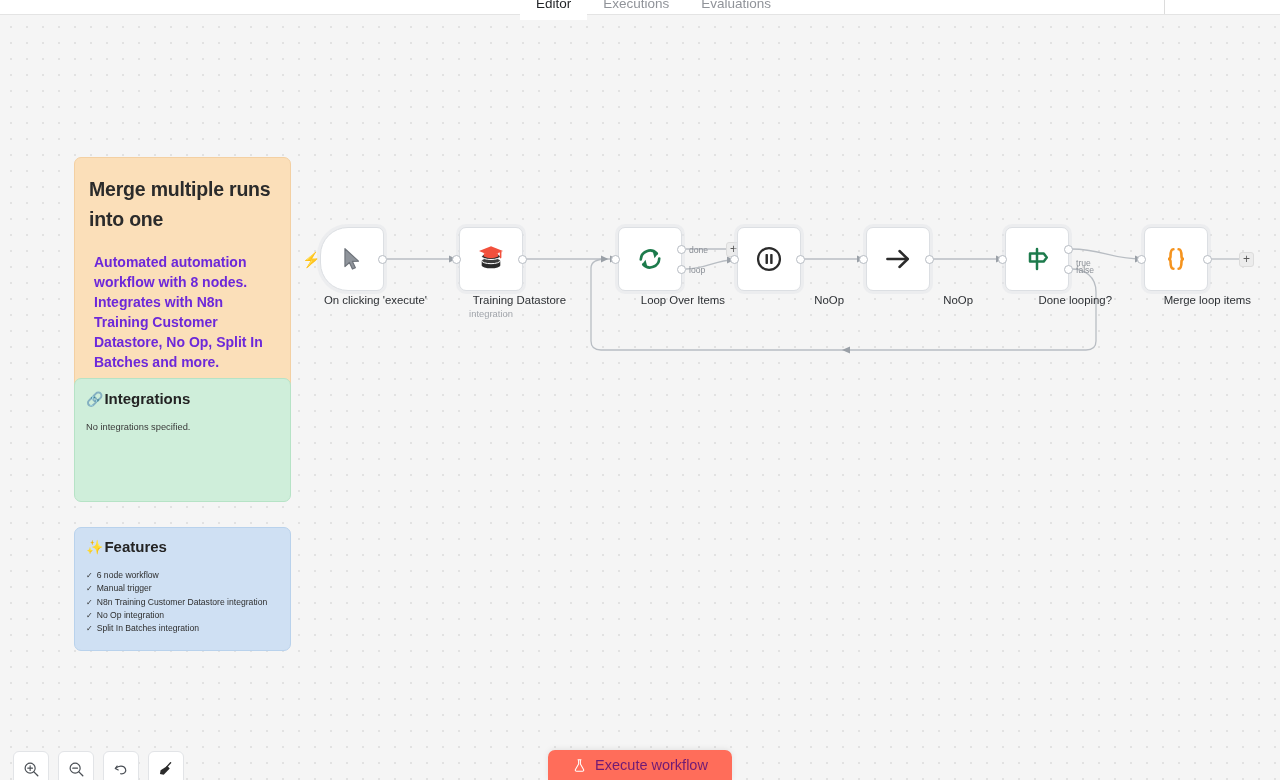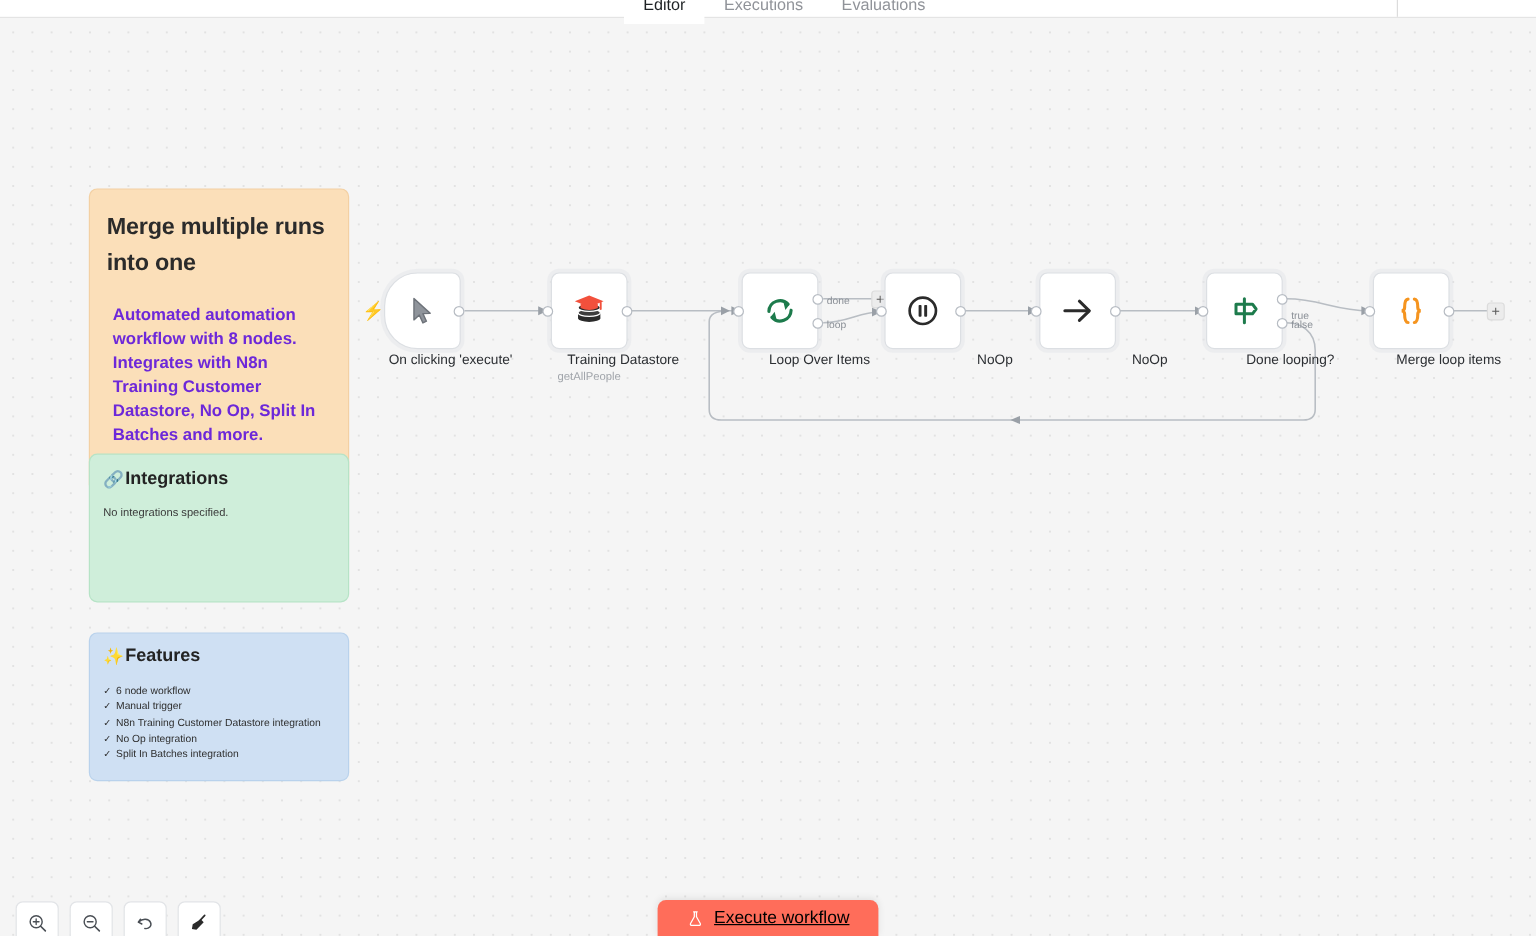--- a/index.html
+++ b/index.html
@@ -119,23 +119,22 @@
   #zoomtools{position:absolute;left:13px;top:751px;display:flex;gap:9px;z-index:30;}
   .zbtn{
     width:36px;height:36px;background:#ffffff;border:1px solid #e2e4e7;
     border-radius:6px;display:flex;align-items:center;justify-content:center;
     cursor:pointer;box-sizing:border-box;
   }
   #execbar{
     position:absolute;left:548px;top:750px;width:184px;height:30px;
     background:#ff6d5a;border-radius:7px 7px 0 0;
     display:flex;align-items:center;justify-content:center;gap:8px;
-    color:#000000;font-size:14.5px;cursor:pointer;z-index:30;
+    color:#701a75;font-size:14.5px;cursor:pointer;z-index:30;
     box-shadow:0 -1px 6px rgba(0,0,0,.08);
-    text-decoration:underline;
   }
 </style>
 </head>
 <body>
 
 <div id="app">
 
   <div id="canvas"></div>
 
   <svg id="wires">
@@ -189,21 +188,21 @@
       <ellipse cx="16" cy="13.4" rx="9.3" ry="3.1" fill="#2b2b2b"></ellipse>
       <ellipse cx="16" cy="13.4" rx="9.3" ry="3.1" fill="none" stroke="#ffffff" stroke-width="1"></ellipse>
       <path d="M16 3.2 L28 8.1 L16 12.9 L4 8.1 Z" fill="#f2503c"></path>
       <path d="M25.6 9.2 L25.6 14.6" stroke="#f2503c" stroke-width="1.6" stroke-linecap="round"></path>
       <path d="M8.8 10.2 L8.8 13.6 Q16 17 23.2 13.6 L23.2 10.2" fill="#f2503c"></path>
     </svg>
   </div>
   <div class="port" style="left:452px;top:254.5px;"></div>
   <div class="port" style="left:518px;top:254.5px;"></div>
   <div class="node-label" style="left:416px;top:293px;width:150px;">Training Datastore</div>
-  <div class="node-sublabel" style="left:416px;top:307px;width:150px;">getAllPeople</div>
+  <div class="node-sublabel" style="left:416px;top:307px;width:150px;">integration</div>
 
   <div class="node" style="left:618px;top:227px;">
     <svg width="30" height="30" viewBox="0 0 24 24">
       <path d="M4.6 12.4 A7.4 7.4 0 0 1 17.4 7.6" fill="none" stroke="#1d7b4c" stroke-width="2.1" stroke-linecap="round"></path>
       <path d="M19.4 11.6 A7.4 7.4 0 0 1 6.6 16.4" fill="none" stroke="#1d7b4c" stroke-width="2.1" stroke-linecap="round"></path>
       <path d="M14 5.2 L18.2 7.9 L15.6 11.4 Z" fill="#1d7b4c"></path>
       <path d="M10 18.8 L5.8 16.1 L8.4 12.6 Z" fill="#1d7b4c"></path>
     </svg>
   </div>
   <div class="port" style="left:611px;top:254.5px;"></div>

